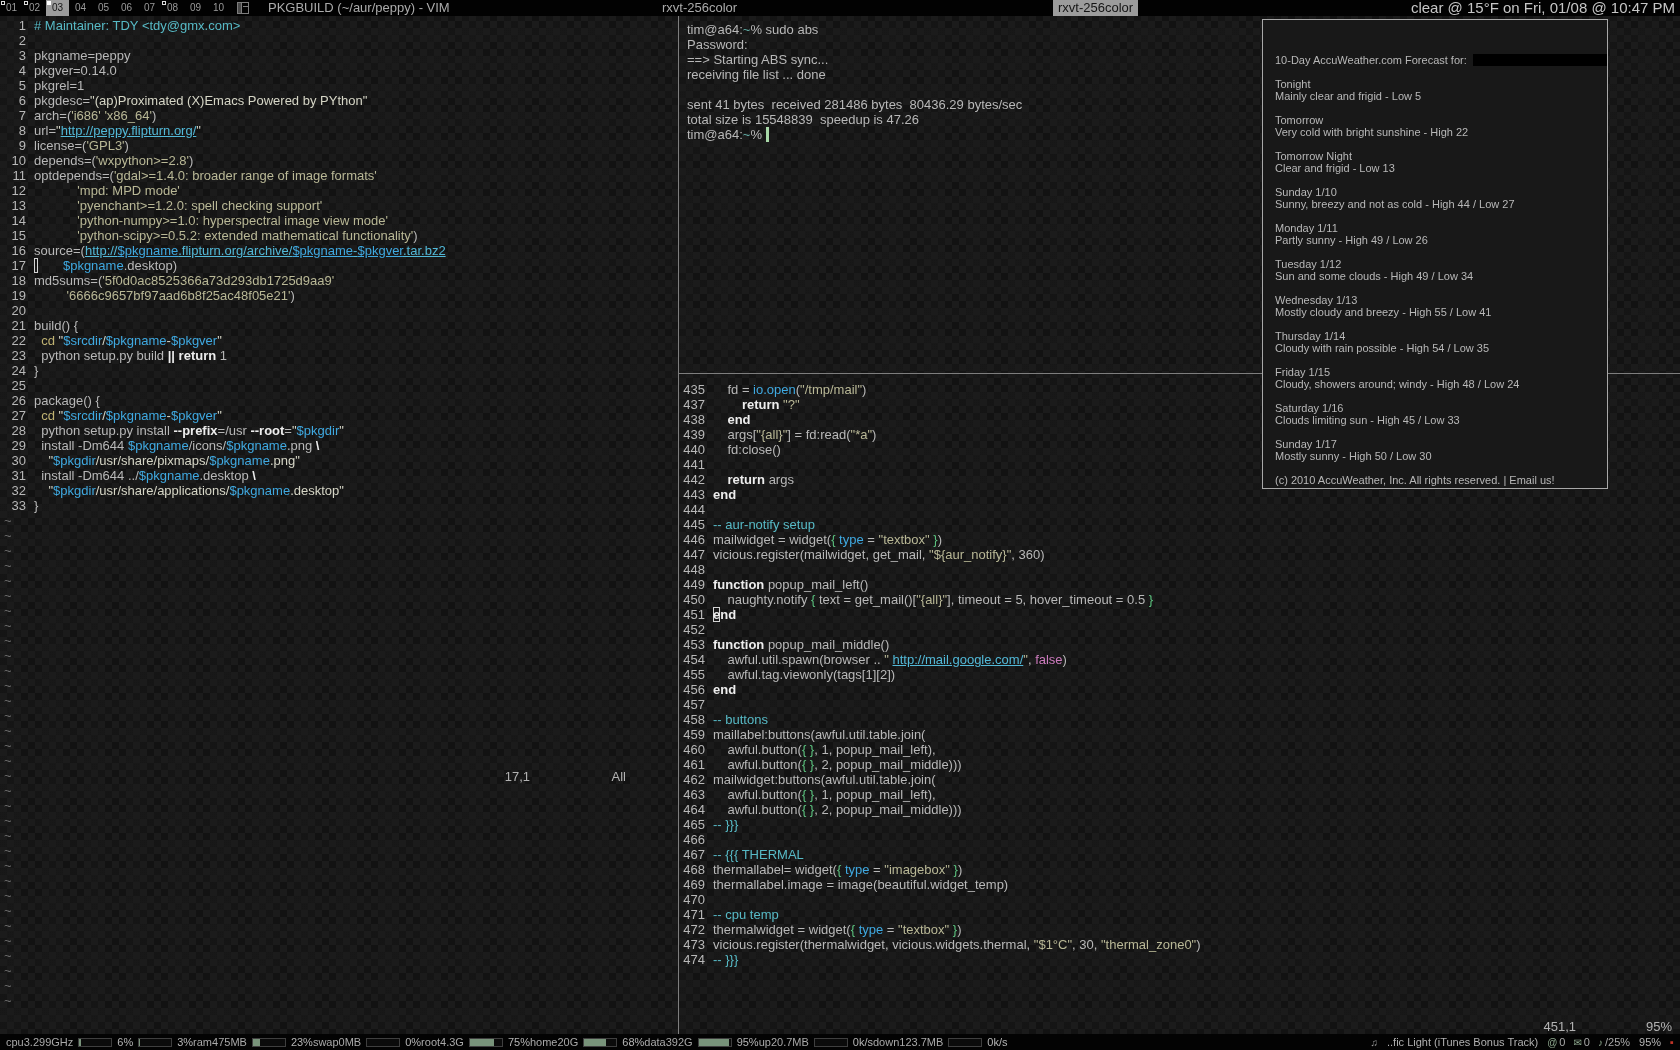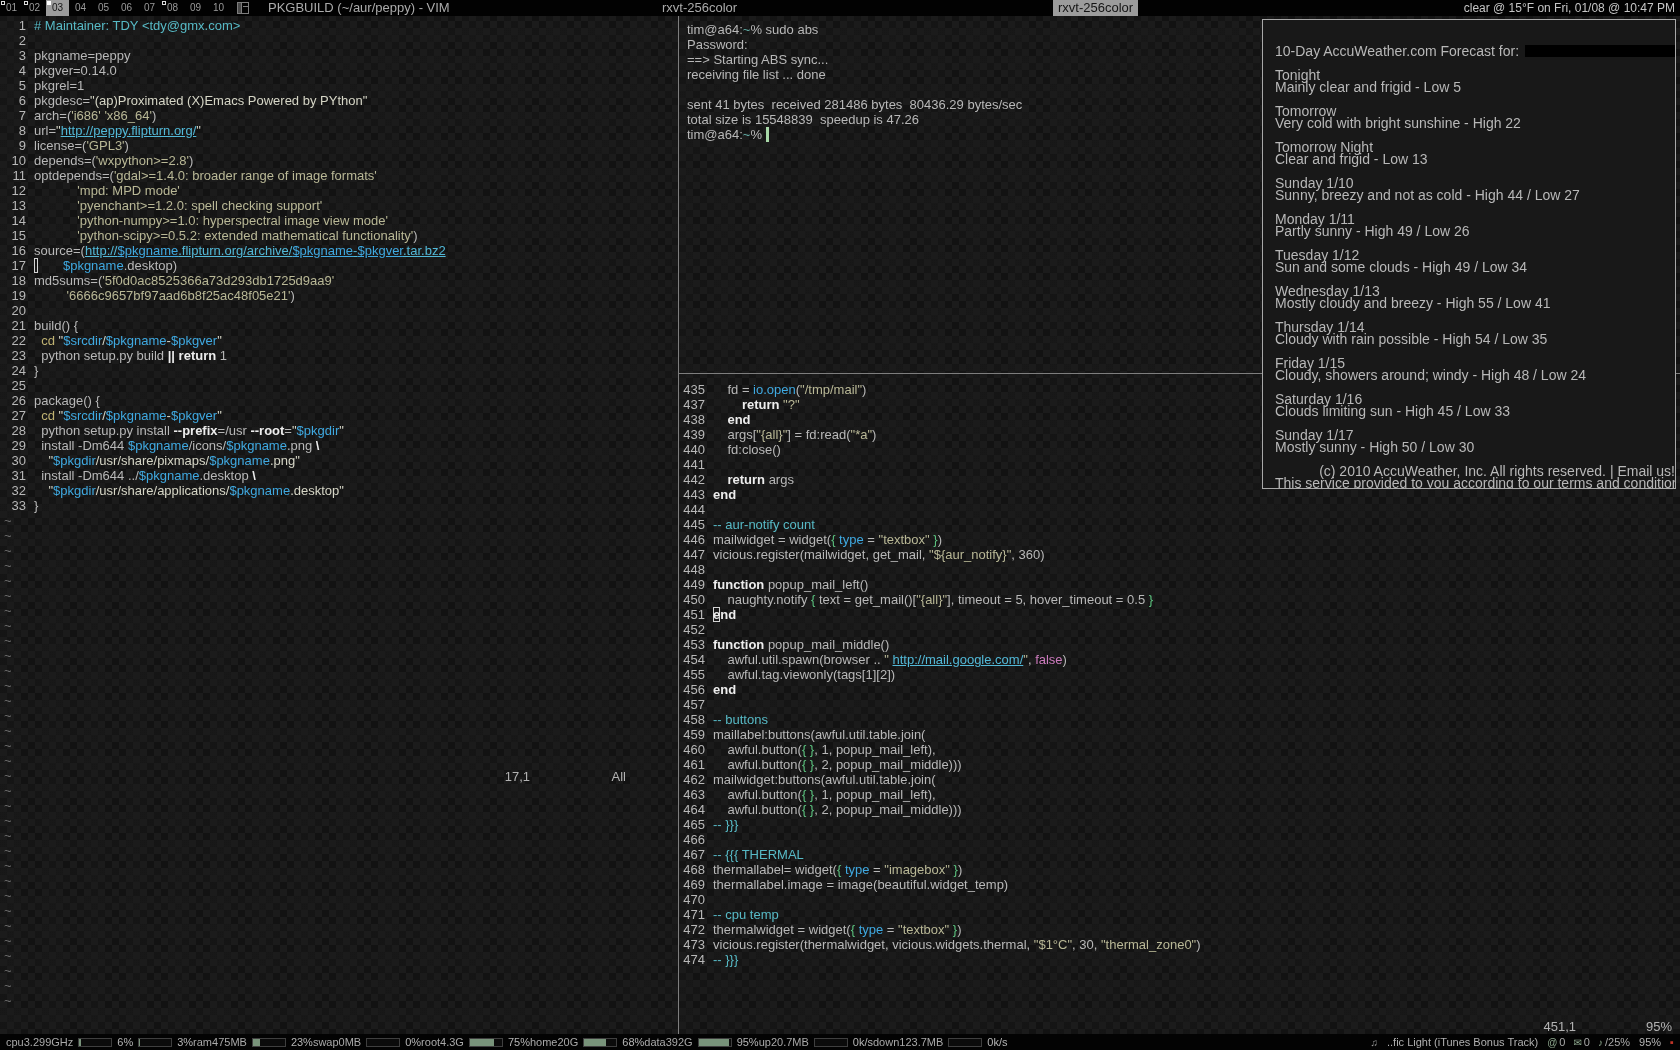--- a/index.html
+++ b/index.html
@@ -23,21 +23,21 @@
   .tag.focused { background:#9c9c9c; color:#141414; }
   .tag .sq { position:absolute; top:1px; left:1px; width:4px; height:4px; border:1px solid #dcdcdc; }
   .tag.focused .sq { background:#ffffff; border-color:#ffffff; }
   #layouticon { width:12px; height:12px; margin-left:7px; position:relative; border:1px solid #7d7d7d; }
   #layouticon .li-l { position:absolute; left:0; top:0; bottom:0; width:4px; border-right:1px solid #7d7d7d; background:#4a4a4a; }
   #layouticon .li-t { position:absolute; left:5px; right:0; top:0; height:4px; border-bottom:1px solid #7d7d7d; }
   .task { position:absolute; top:0; font-size:13px; color:#ababab; line-height:16px; height:16px; white-space:nowrap; cursor:default; }
   .t1 { left:268px; }
   .t2 { left:662px; }
   .t3 { left:1053px; padding:0 5px; background:#9c9c9c; color:#141414; }
-  #clock { position:absolute; right:5px; top:0; font-size:12px; line-height:16px; color:#c6c6c6; }
+  #clock { position:absolute; right:5px; top:0; font-size:15px; line-height:16px; color:#c6c6c6; }
   
   .pane { position:absolute; font-size:13px; color:var(--fg); }
   .row { height:15px; line-height:15px; white-space:pre; color:var(--fg); }
   .lnum { display:inline-block; width:24px; margin-right:8px; text-align:right; color:var(--lineno); }
   .tilde { color:#6d6d6d; padding-left:2px; }
   #vim-left { top:16px; left:0; width:634px; height:768px; padding:2px 0 0 2px; }
   .ruler { position:absolute; bottom:0; left:0; right:0; height:15px; line-height:15px; font-size:13px; color:#b3b3b3; }
   .ruler-pos { position:absolute; right:104px; }
   .ruler-scroll { position:absolute; right:8px; }
   #right-col { position:absolute; top:16px; left:678px; width:1002px; height:1018px; border-left:1px solid #7e7e7e; }
@@ -52,29 +52,29 @@
   span.uv { color:var(--cyan); text-decoration:underline; }
   span.v  { color:var(--cyan); }
   span.k  { color:var(--keyword); font-weight:bold; }
   span.y  { color:var(--command); }
   span.g  { color:var(--green); }
   span.p  { color:var(--pink); }
   span.t  { color:var(--teal); }
   span.cur { box-shadow:inset 0 0 0 1px #d5d5d5; }
   span.bc { background:var(--cursor-green); color:#000; }
   
-  #weather { position:absolute; left:1262px; top:19px; width:414px; height:470px; z-index:30;
-             background:#181818; border:1px solid #a8a8a8; font-size:14px; color:#b8b8b8;
-             padding:25px 0 0 12px; overflow:hidden; }
+  #weather { position:absolute; left:1262px; top:19px; width:346px; height:470px; z-index:30;
+             background:#181818; border:1px solid #a8a8a8; font-size:11px; color:#b8b8b8;
+             padding:34px 0 0 12px; overflow:hidden; }
   .w-title-row { height:12px; line-height:12px; white-space:nowrap; margin-bottom:12px; }
   .redact { display:inline-block; width:170px; height:12px; background:var(--redact); vertical-align:top; margin-left:6px; }
   .w-entry { margin-bottom:12px; }
   .w-day,.w-desc { height:12px; line-height:12px; white-space:nowrap; }
   .w-footer { margin-top:12px; }
-  .w-footer div { height:12px; line-height:12px; white-space:nowrap;text-align:right; }
+  .w-footer div { height:12px; line-height:12px; white-space:nowrap; }
   
   #bottombar { position:absolute; top:1034px; height:16px; left:0; right:0; background:#030303;
                display:flex; align-items:center; font-size:11px; color:#a9a9a9; padding:0 6px; z-index:40; }
   #sb-left { display:flex; align-items:flex-end; }
   .sb-w { display:flex; align-items:center; gap:5px; }
   .meter { position:relative; width:34px; height:9px; border:1px solid #3f3f3f; background:#0b0b0b; display:inline-block; }
   .meter .fill { position:absolute; left:0; top:0; bottom:0; background:#78937a; }
   .sb-val { color:#b5b5b5; }
   #sb-right { margin-left:auto; display:flex; align-items:center; gap:9px; }
   .sb-picon { color:#9a9a9a; font-size:10px; }
@@ -204,21 +204,21 @@
       <div>
           <div class="row"><span class="lnum">435</span><span class="code"><span>    fd = </span><span class="v">io.open</span><span>(</span><span class="s">"/tmp/mail"</span><span>)</span></span></div>
           <div class="row"><span class="lnum">437</span><span class="code"><span>        </span><span class="k">return</span><span> </span><span class="s">"?"</span></span></div>
           <div class="row"><span class="lnum">438</span><span class="code"><span>    </span><span class="k">end</span></span></div>
           <div class="row"><span class="lnum">439</span><span class="code"><span>    args[</span><span class="s">"{all}"</span><span>] = fd:read(</span><span class="s">"*a"</span><span>)</span></span></div>
           <div class="row"><span class="lnum">440</span><span class="code"><span>    fd:close()</span></span></div>
           <div class="row"><span class="lnum">441</span><span class="code"></span></div>
           <div class="row"><span class="lnum">442</span><span class="code"><span>    </span><span class="k">return</span><span> args</span></span></div>
           <div class="row"><span class="lnum">443</span><span class="code"><span class="k">end</span></span></div>
           <div class="row"><span class="lnum">444</span><span class="code"></span></div>
-          <div class="row"><span class="lnum">445</span><span class="code"><span class="c">-- aur-notify count</span></span></div>
+          <div class="row"><span class="lnum">445</span><span class="code"><span class="c">-- aur-notify setup</span></span></div>
           <div class="row"><span class="lnum">446</span><span class="code"><span>mailwidget = widget(</span><span class="g">{</span><span> </span><span class="v">type</span><span> = </span><span class="s">"textbox"</span><span> </span><span class="g">}</span><span>)</span></span></div>
           <div class="row"><span class="lnum">447</span><span class="code"><span>vicious.register(mailwidget, get_mail, </span><span class="s">"${aur_notify}"</span><span>, 360)</span></span></div>
           <div class="row"><span class="lnum">448</span><span class="code"></span></div>
           <div class="row"><span class="lnum">449</span><span class="code"><span class="k">function</span><span> popup_mail_left()</span></span></div>
           <div class="row"><span class="lnum">450</span><span class="code"><span>    naughty.notify </span><span class="g">{</span><span> text = get_mail()[</span><span class="s">"{all}"</span><span>], timeout = 5, hover_timeout = 0.5 </span><span class="g">}</span></span></div>
           <div class="row"><span class="lnum">451</span><span class="code"><span class="k cur">e</span><span class="k">nd</span></span></div>
           <div class="row"><span class="lnum">452</span><span class="code"></span></div>
           <div class="row"><span class="lnum">453</span><span class="code"><span class="k">function</span><span> popup_mail_middle()</span></span></div>
           <div class="row"><span class="lnum">454</span><span class="code"><span>    awful.util.spawn(browser .. </span><span class="s">" </span><span class="u">http://mail.google.com/</span><span class="s">"</span><span>, </span><span class="p">false</span><span>)</span></span></div>
           <div class="row"><span class="lnum">455</span><span class="code"><span>    awful.tag.viewonly(tags[1][2])</span></span></div>

